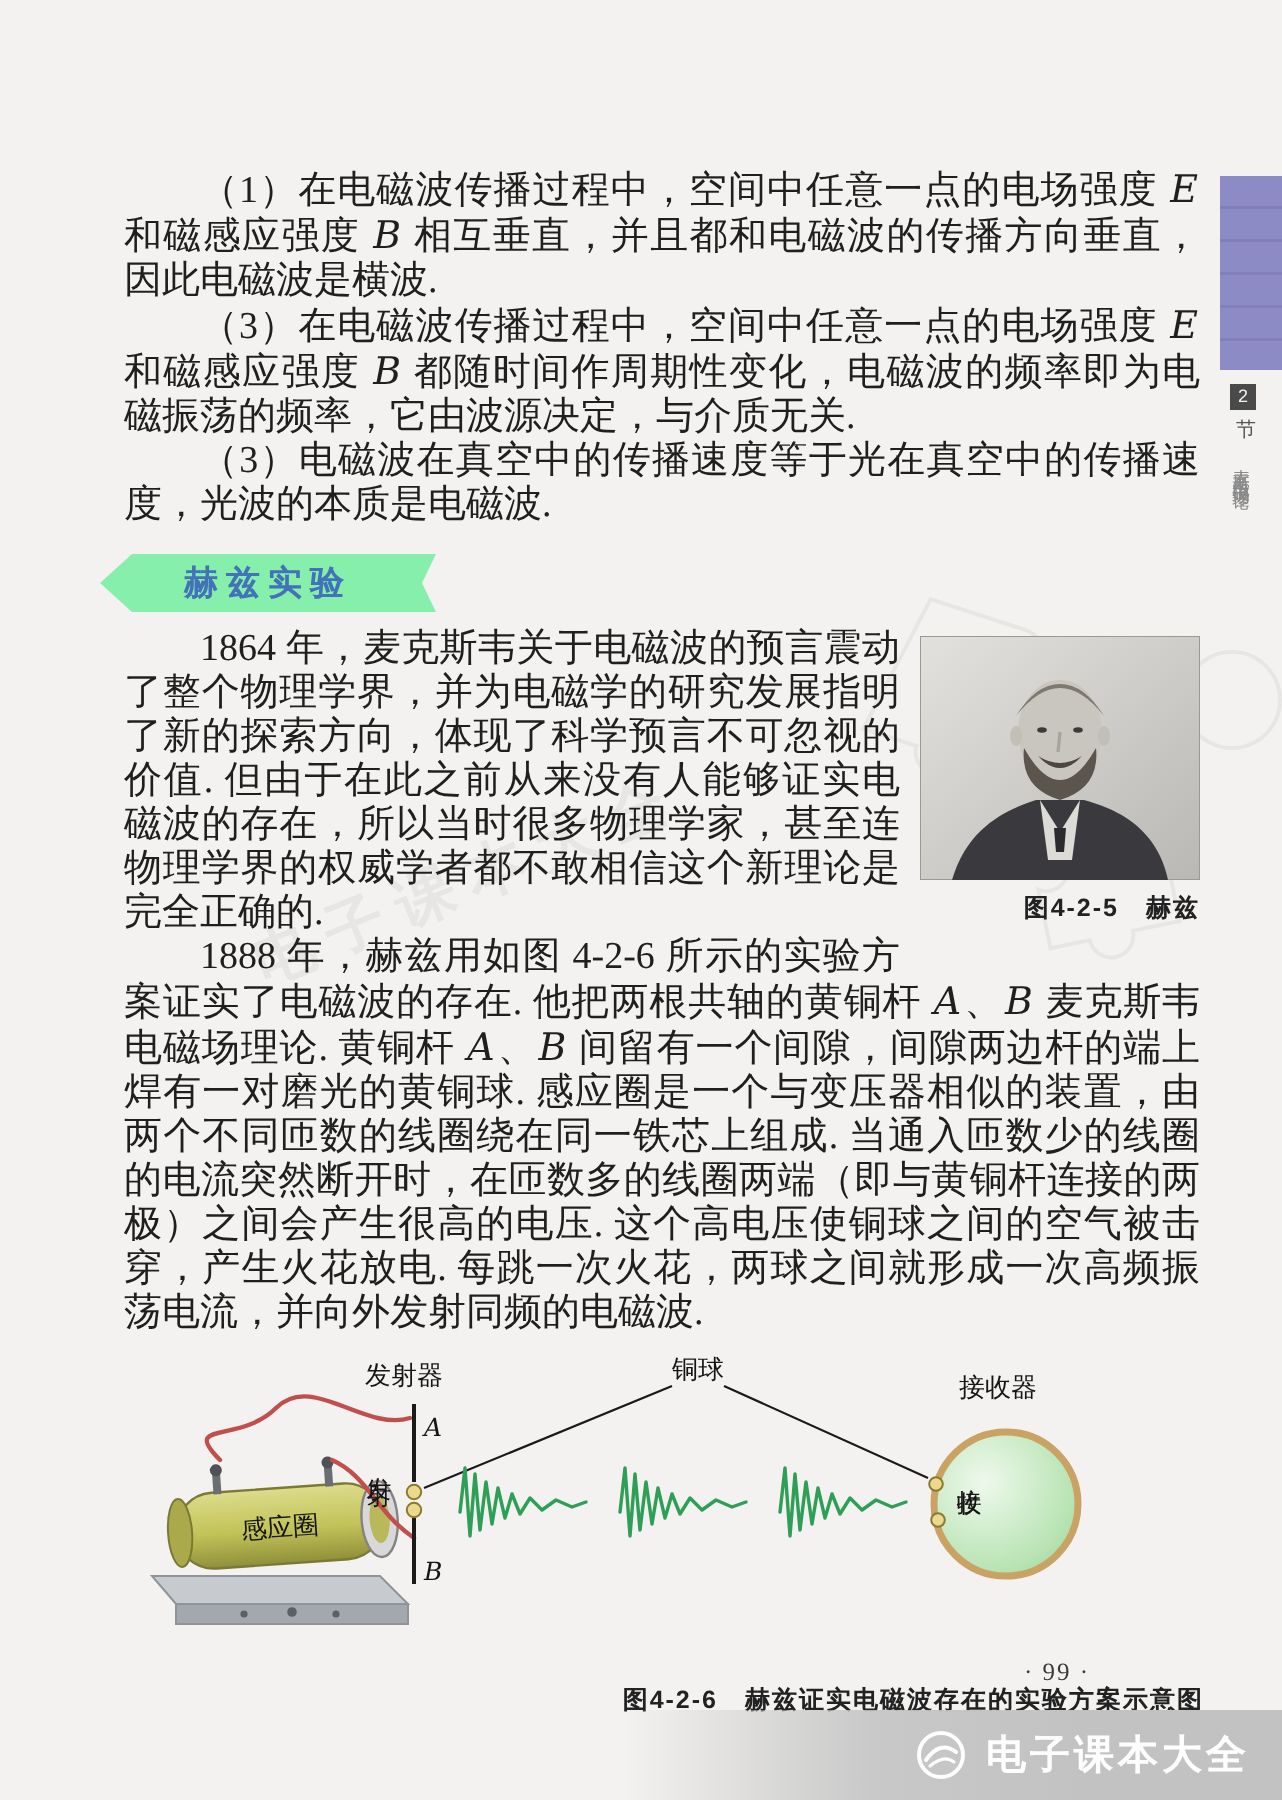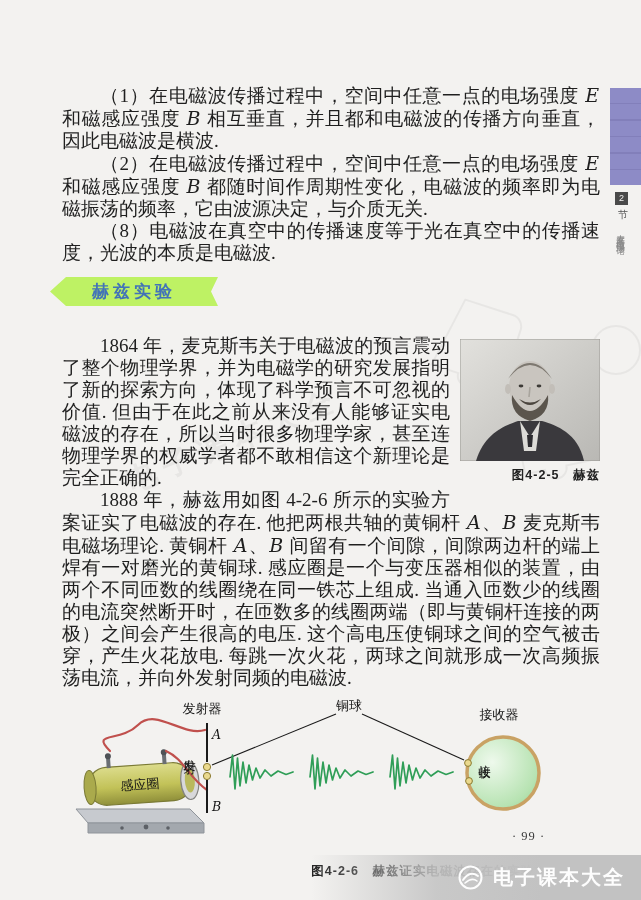--- a/index.html
+++ b/index.html
@@ -7,22 +7,22 @@
     width:641px;height:900px;position:relative;overflow:hidden;
     background:#f3f2f0;
     font-family:"Liberation Serif","DejaVu Serif",serif;
     color:#1f1f1f;
   }
   .content{position:absolute;left:62px;top:84px;width:538px;z-index:2;}
   .para{margin:0;font-size:19px;line-height:22px;text-align:justify;text-indent:2em;}
   .rich i{font-family:"DejaVu Serif",serif;font-style:italic;padding:0 1px;}
   
   .banner{
-    margin:13px 0 29px -12px;width:168px;height:29px;line-height:29px;
-    background:#bef264;text-align:center;
+    margin:13px 0 8px -12px;width:168px;height:29px;line-height:29px;
+    background:#86efac;text-align:center;
     clip-path:polygon(16px 0,100% 0,calc(100% - 7px) 50%,100% 100%,16px 100%,0 50%);
   }
   .banner span{
     font-family:"Liberation Sans","DejaVu Sans",sans-serif;
     font-weight:bold;font-size:17px;letter-spacing:4px;color:#4273b8;
   }
   
   .hertz-block::after{content:"";display:block;clear:both;}
   .hertz-photo{float:right;width:140px;margin:4px 0 6px 10px;}
   .hertz-photo svg{display:block;width:140px;height:122px;}
@@ -93,22 +93,22 @@
 <div class="stamp-wm">电子课本大全</div>
 
 <div class="side-tab"></div>
 <div class="side-badge">2</div>
 <div class="side-badge-unit">节</div>
 <div class="side-vtitle">麦克斯韦电磁场理论</div>
 
 <div class="content">
 
   <p class="para rich"><span>（1）在电磁波传播过程中，空间中任意一点的电场强度 </span><i>E</i><span> 和磁感应强度 </span><i>B</i><span> 相互垂直，并且都和电磁波的传播方向垂直，因此电磁波是横波.</span></p>
-  <p class="para rich"><span>（2）在电磁波传播过程中，空间中任意一点的电场强度 </span><i>E</i><span> 和磁感应强度 </span><i>B</i><span> 都随时间作周期性变化，电磁波的频率即为电磁振荡的频率，它由波源决定，与介质无关.</span></p>
-  <p class="para rich"><span>（8）电磁波在真空中的传播速度等于光在真空中的传播速度，光波的本质是电磁波.</span></p>
+  <p class="para rich"><span>（3）在电磁波传播过程中，空间中任意一点的电场强度 </span><i>E</i><span> 和磁感应强度 </span><i>B</i><span> 都随时间作周期性变化，电磁波的频率即为电磁振荡的频率，它由波源决定，与介质无关.</span></p>
+  <p class="para rich"><span>（3）电磁波在真空中的传播速度等于光在真空中的传播速度，光波的本质是电磁波.</span></p>
 
   <div class="banner">
     <span>赫兹实验</span>
   </div>
 
   <div class="hertz-block">
     <figure class="hertz-photo" style="margin:4px 0 6px 10px">
       <svg viewBox="0 0 140 122">
         <defs>
           <linearGradient id="phBg" x1="0" y1="0" x2="1" y2="1">

